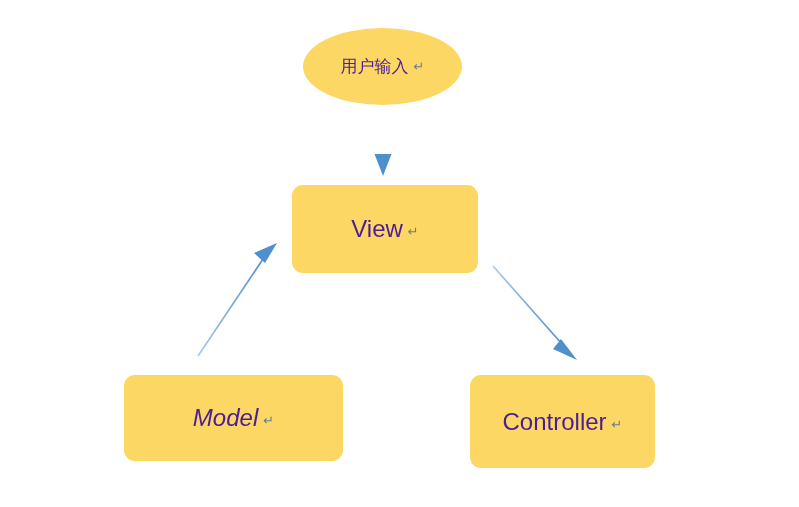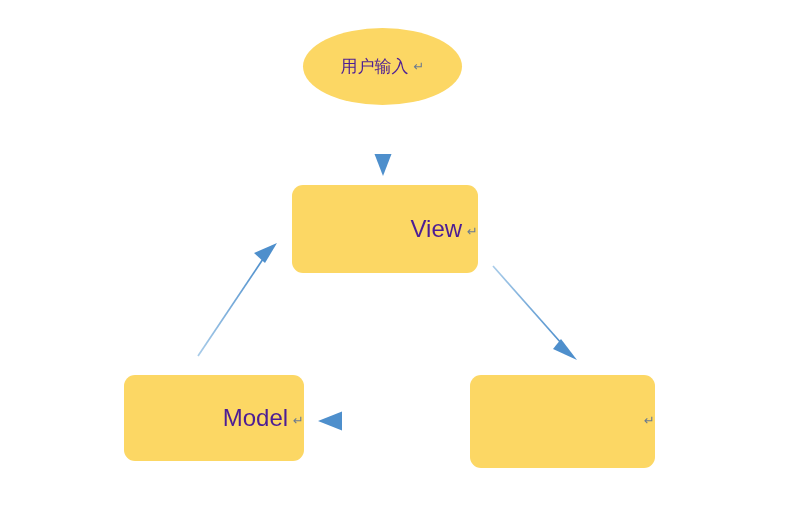--- a/index.html
+++ b/index.html
@@ -32,21 +32,20 @@
     position: absolute;
     box-sizing: border-box;
     display: flex;
     align-items: center;
     justify-content: center;
     background: #FCD764;
     color: #ffffff;
   }
   .node.rect {
     border-radius: 11px;
-    justify-content: flex-end;
   }
   .node.ellipse {
     border-radius: 50%;
   }
   .node-label {
     display: inline-flex;
     align-items: baseline;
     white-space: nowrap;
     line-height: 1;
   }
@@ -73,21 +72,21 @@
   }
 
   #node-view {
     left: 292px; top: 185px;
     width: 186px; height: 88px;
   }
   #node-view .label-text { font-size: 24px; }
 
   #node-model {
     left: 124px; top: 375px;
-    width: 180px; height: 86px;
+    width: 219px; height: 86px; font-style: italic;
   }
   #node-model .label-text { font-size: 24px; }
 
   #node-controller {
     left: 470px; top: 375px;
     width: 185px; height: 93px;
   }
   #node-controller .label-text { font-size: 24px; }
 </style>
 </head>
@@ -152,17 +151,18 @@
 
   <div id="node-model" class="node rect">
     <span class="node-label">
       <span class="label-text">Model</span>
       <span class="pilcrow">↵</span>
     </span>
   </div>
 
   <div id="node-controller" class="node rect">
     <span class="node-label">
+      <span class="label-text">Controller</span>
       <span class="pilcrow">↵</span>
     </span>
   </div>
 
 </div>
 
 </body></html>

